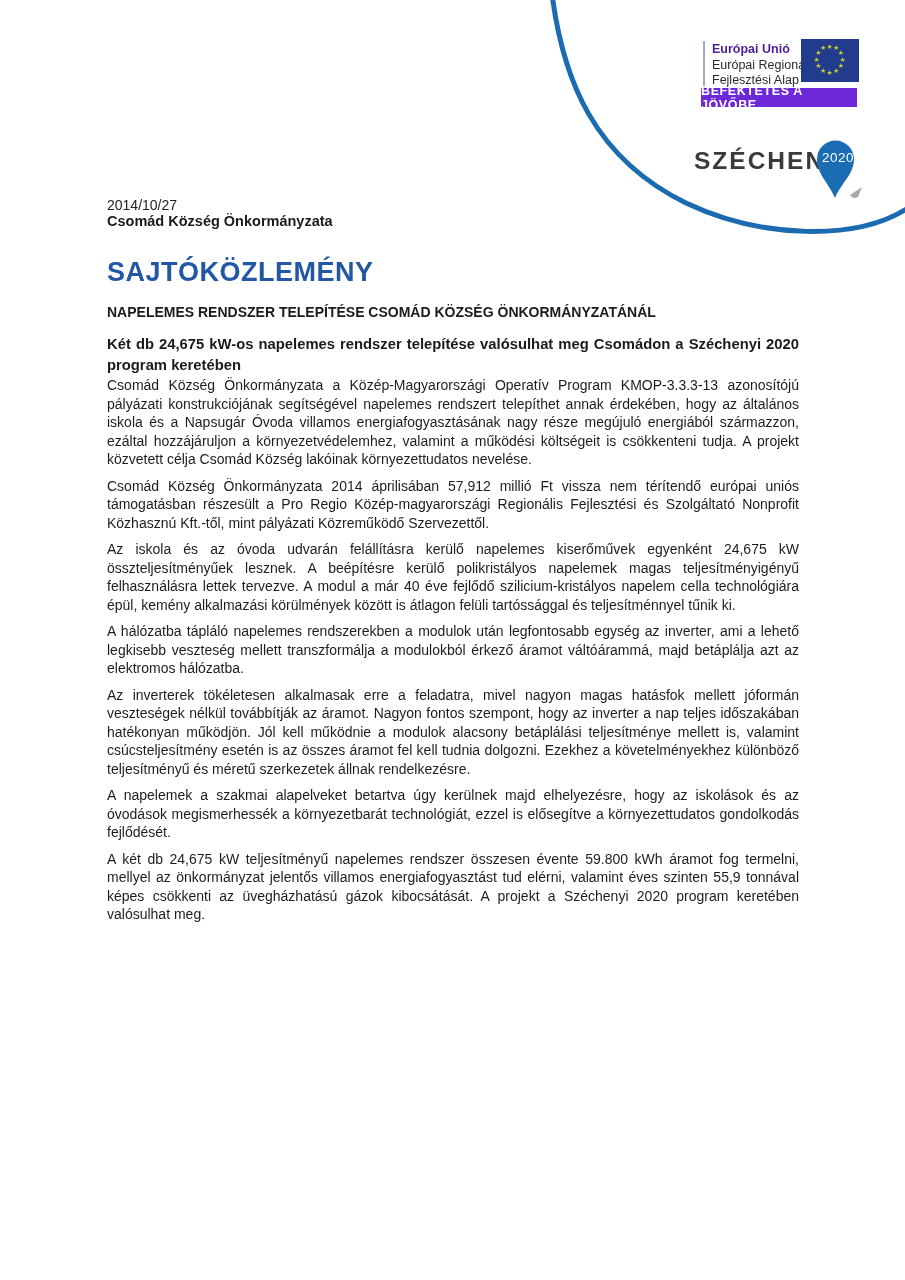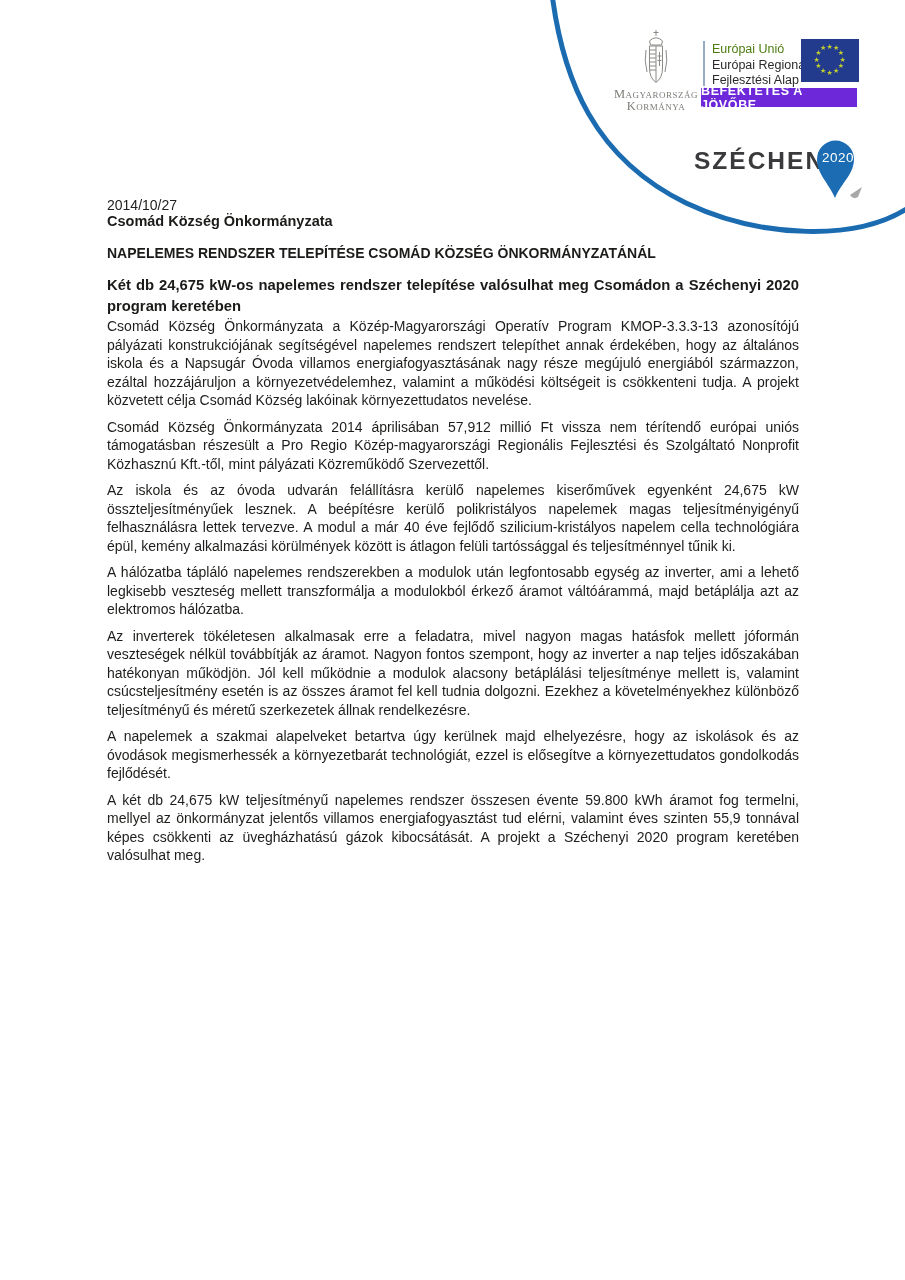--- a/index.html
+++ b/index.html
@@ -14,21 +14,21 @@
 
   .gov-block { position:absolute; left:612px; top:30px; width:88px; text-align:center; z-index:2; }
   .gov-arms { display:block; margin:0 auto 3px auto; }
   .gov-label {
     font-family:"Liberation Serif", serif; font-variant:small-caps;
     color:#7d7c77; font-size:12.5px; line-height:11.5px; letter-spacing:0.5px;
   }
   .divider { position:absolute; left:703px; top:41px; width:2px; height:64px; background:#97abc4; z-index:2; }
 
   .eu-text { position:absolute; left:712px; top:42px; z-index:2; font-size:12.5px; line-height:15.5px; color:#2a2a2a; }
-  .eu-text .b { font-weight:normal; color:#4d7c0f; }
+  .eu-text .b { font-weight:bold; color:#4c1d95; }
 
   .eu-flag { position:absolute; left:801px; top:39px; width:58px; height:43px; background:#223b8d; z-index:2; }
   .eu-flag .star {
     position:absolute; font-family:"DejaVu Sans", sans-serif;
     font-size:7px; line-height:7px; color:#c3cf2d;
   }
 
   .banner {
     position:absolute; left:701px; top:88px; width:156px; height:19px; background:#6d28d9; z-index:2;
     color:#ffffff; font-weight:bold; font-size:12.5px; letter-spacing:0.6px;
@@ -57,37 +57,20 @@
 </style>
 </head>
 <body>
 
 <div class="page">
 
   <svg class="curve-svg" width="905" height="260" viewBox="0 0 905 260">
     <path d="M 552 -6 C 563 80 594 158 686 203 C 762 239 857 241 908 208" fill="none" stroke="#1b6bb1" stroke-width="5"></path>
   </svg>
 
-  <div class="gov-block">
-    <svg class="gov-arms" width="26" height="56" viewBox="0 0 26 56">
-      <g stroke="#8a8a85" stroke-width="1" fill="none">
-        <path d="M13 0 V6 M10.5 2.5 H15.5"></path>
-        <path d="M6.5 11 Q13 4.5 19.5 11 L18.5 15 H7.5 Z"></path>
-        <path d="M6.5 16 H19.5 V38 Q19.5 48 13 52.5 Q6.5 48 6.5 38 Z"></path>
-        <path d="M13 16 V52"></path>
-        <path d="M6.5 20 H13 M6.5 24 H13 M6.5 28 H13 M6.5 32 H13 M6.5 36 H13 M6.5 40 H13"></path>
-        <path d="M16.5 22 V36 M14.5 26 H18.5 M14.5 30.5 H18.5"></path>
-        <path d="M3 20 Q1 30 4 42 M23 20 Q25 30 22 42"></path>
-      </g>
-    </svg>
-    <div class="gov-label">
-      <div>Magyarország</div>
-      <div>Kormánya</div>
-    </div>
-  </div>
 
   <div class="divider"></div>
 
   <div class="eu-text">
     <div class="b">Európai Unió</div>
     <div>Európai Regionális</div>
     <div>Fejlesztési Alap</div>
   </div>
 
   <div class="eu-flag">
@@ -112,20 +95,21 @@
   <div class="sz-text">SZÉCHENYI</div>
   <svg class="sz-pin" width="56" height="68" viewBox="0 0 56 68">
     <path d="M40 59 L52 51 L48 61 Q43 64 40 59 Z" fill="#a8a8a6"></path>
     <path d="M25 62 C18 46 7 38 7 23 A18.5 18.5 0 1 1 44 23 C44 38 32 46 25 62 Z" fill="#1b6cb3"></path>
   </svg>
   <div class="sz-year">2020</div>
 
   <div class="content">
     <div class="date">2014/10/27</div>
     <div class="org">Csomád Község Önkormányzata</div>
+    <div class="title">SAJTÓKÖZLEMÉNY</div>
     <div class="heading">NAPELEMES RENDSZER TELEPÍTÉSE CSOMÁD KÖZSÉG ÖNKORMÁNYZATÁNÁL</div>
     <div class="subtitle">Két db 24,675 kW-os napelemes rendszer telepítése valósulhat meg Csomádon a Széchenyi 2020 program keretében</div>
     <div class="body-text">
       <p>Csomád Község Önkormányzata a Közép-Magyarországi Operatív Program KMOP-3.3.3-13 azonosítójú pályázati konstrukciójának segítségével napelemes rendszert telepíthet annak érdekében, hogy az általános iskola és a Napsugár Óvoda villamos energiafogyasztásának nagy része megújuló energiából származzon, ezáltal hozzájáruljon a környezetvédelemhez, valamint a működési költségeit is csökkenteni tudja. A projekt közvetett célja Csomád Község lakóinak környezettudatos nevelése.</p>
       <p>Csomád Község Önkormányzata 2014 áprilisában 57,912 millió Ft vissza nem térítendő európai uniós támogatásban részesült a Pro Regio Közép-magyarországi Regionális Fejlesztési és Szolgáltató Nonprofit Közhasznú Kft.-től, mint pályázati Közreműködő Szervezettől.</p>
       <p>Az iskola és az óvoda udvarán felállításra kerülő napelemes kiserőművek egyenként 24,675 kW összteljesítményűek lesznek. A beépítésre kerülő polikristályos napelemek magas teljesítményigényű felhasználásra lettek tervezve. A modul a már 40 éve fejlődő szilicium-kristályos napelem cella technológiára épül, kemény alkalmazási körülmények között is átlagon felüli tartóssággal és teljesítménnyel tűnik ki.</p>
       <p>A hálózatba tápláló napelemes rendszerekben a modulok után legfontosabb egység az inverter, ami a lehető legkisebb veszteség mellett transzformálja a modulokból érkező áramot váltóárammá, majd betáplálja azt az elektromos hálózatba.</p>
       <p>Az inverterek tökéletesen alkalmasak erre a feladatra, mivel nagyon magas hatásfok mellett jóformán veszteségek nélkül továbbítják az áramot. Nagyon fontos szempont, hogy az inverter a nap teljes időszakában hatékonyan működjön. Jól kell működnie a modulok alacsony betáplálási teljesítménye mellett is, valamint csúcsteljesítmény esetén is az összes áramot fel kell tudnia dolgozni. Ezekhez a követelményekhez különböző teljesítményű és méretű szerkezetek állnak rendelkezésre.</p>
       <p>A napelemek a szakmai alapelveket betartva úgy kerülnek majd elhelyezésre, hogy az iskolások és az óvodások megismerhessék a környezetbarát technológiát, ezzel is elősegítve a környezettudatos gondolkodás fejlődését.</p>
       <p>A két db 24,675 kW teljesítményű napelemes rendszer összesen évente 59.800 kWh áramot fog termelni, mellyel az önkormányzat jelentős villamos energiafogyasztást tud elérni, valamint éves szinten 55,9 tonnával képes csökkenti az üvegházhatású gázok kibocsátását. A projekt a Széchenyi 2020 program keretében valósulhat meg.</p>

